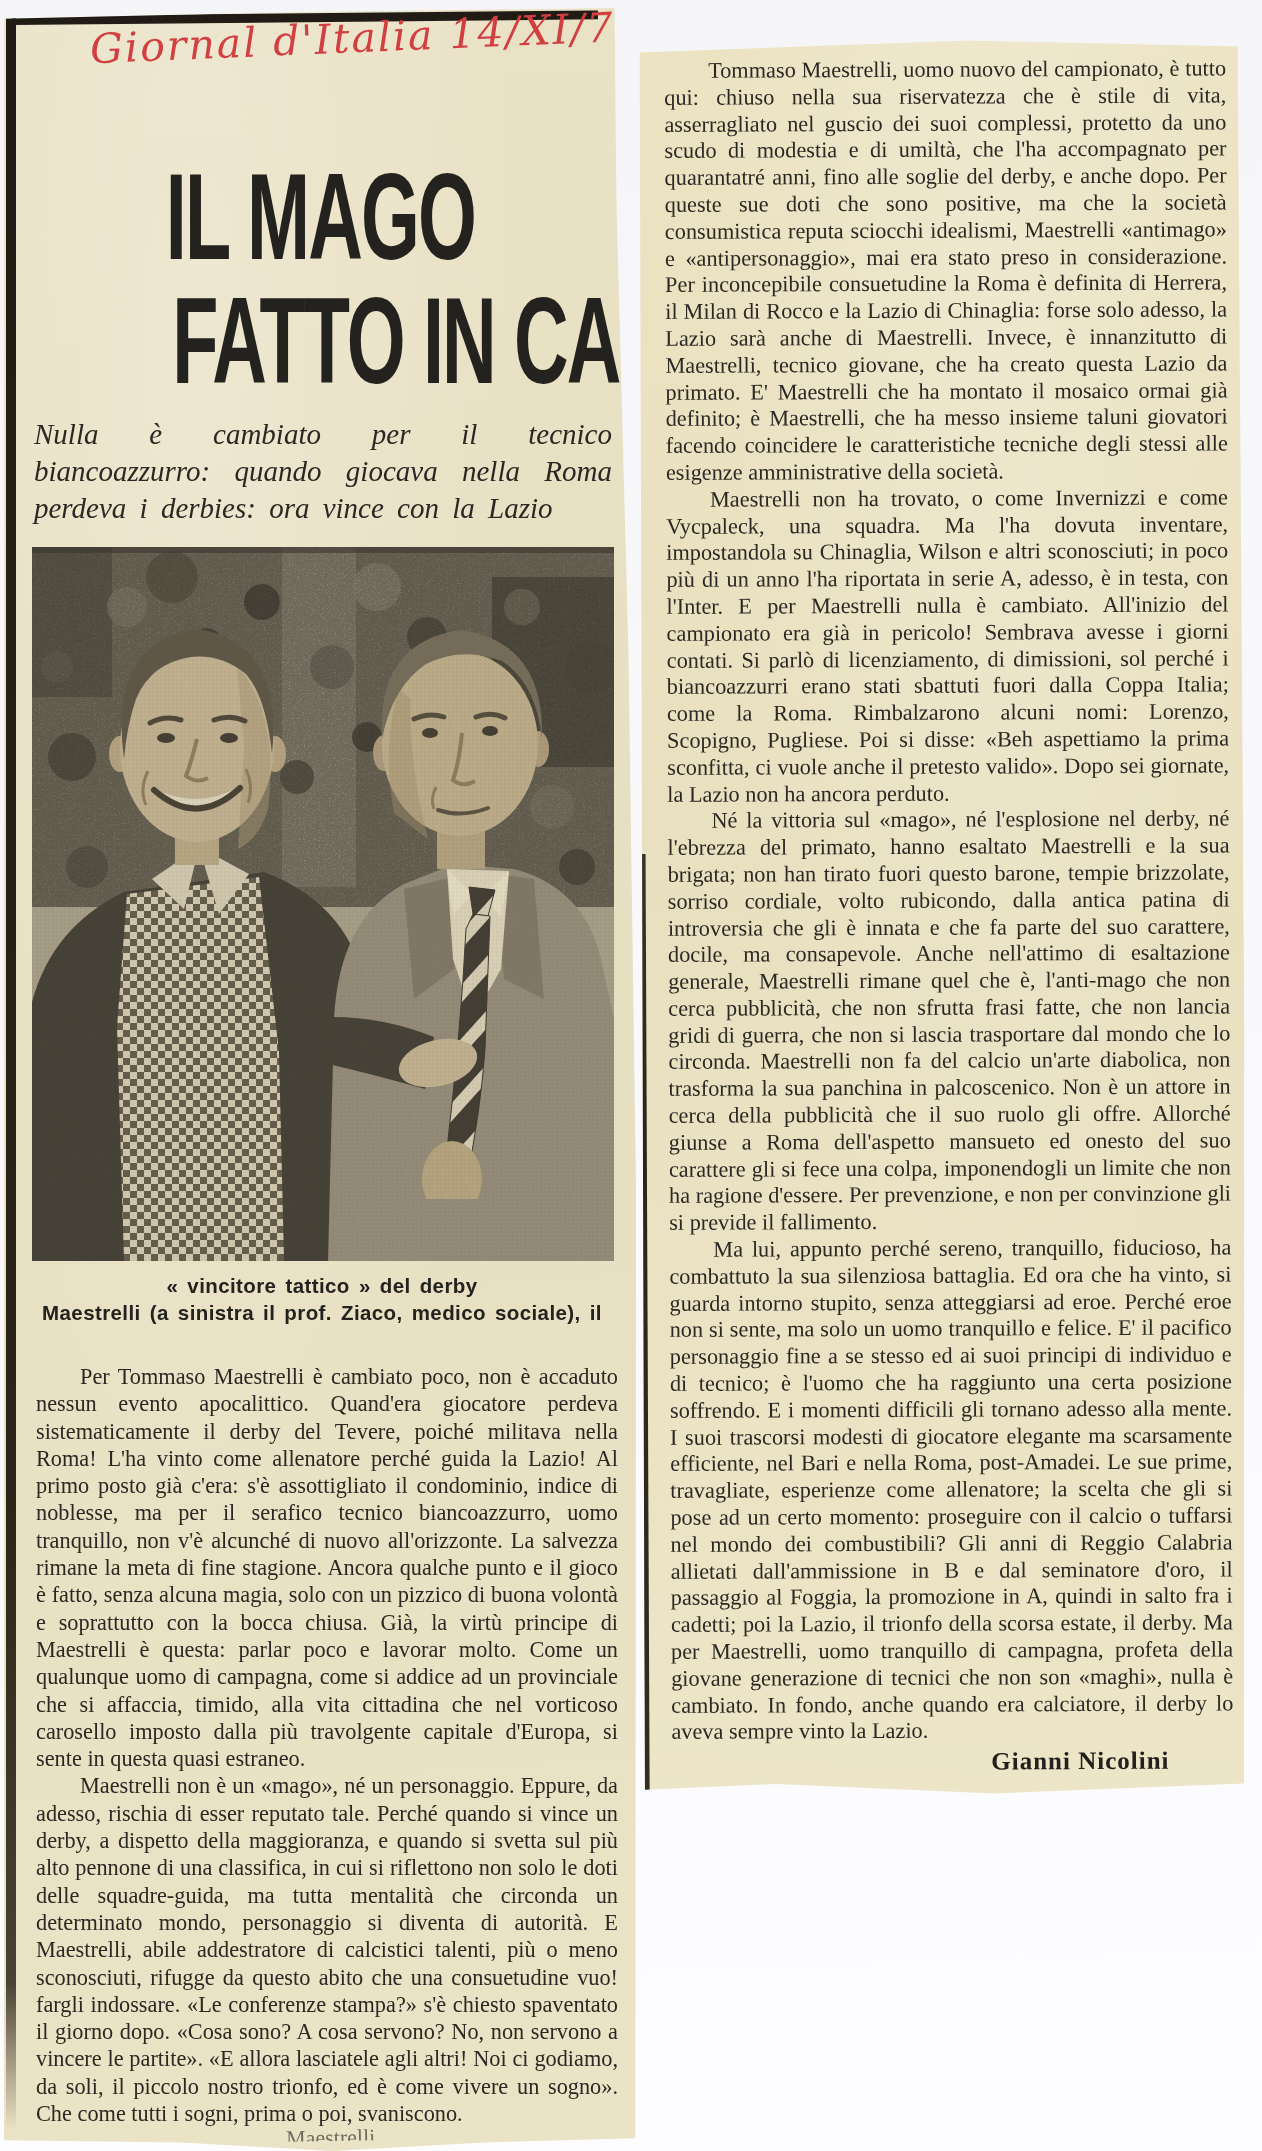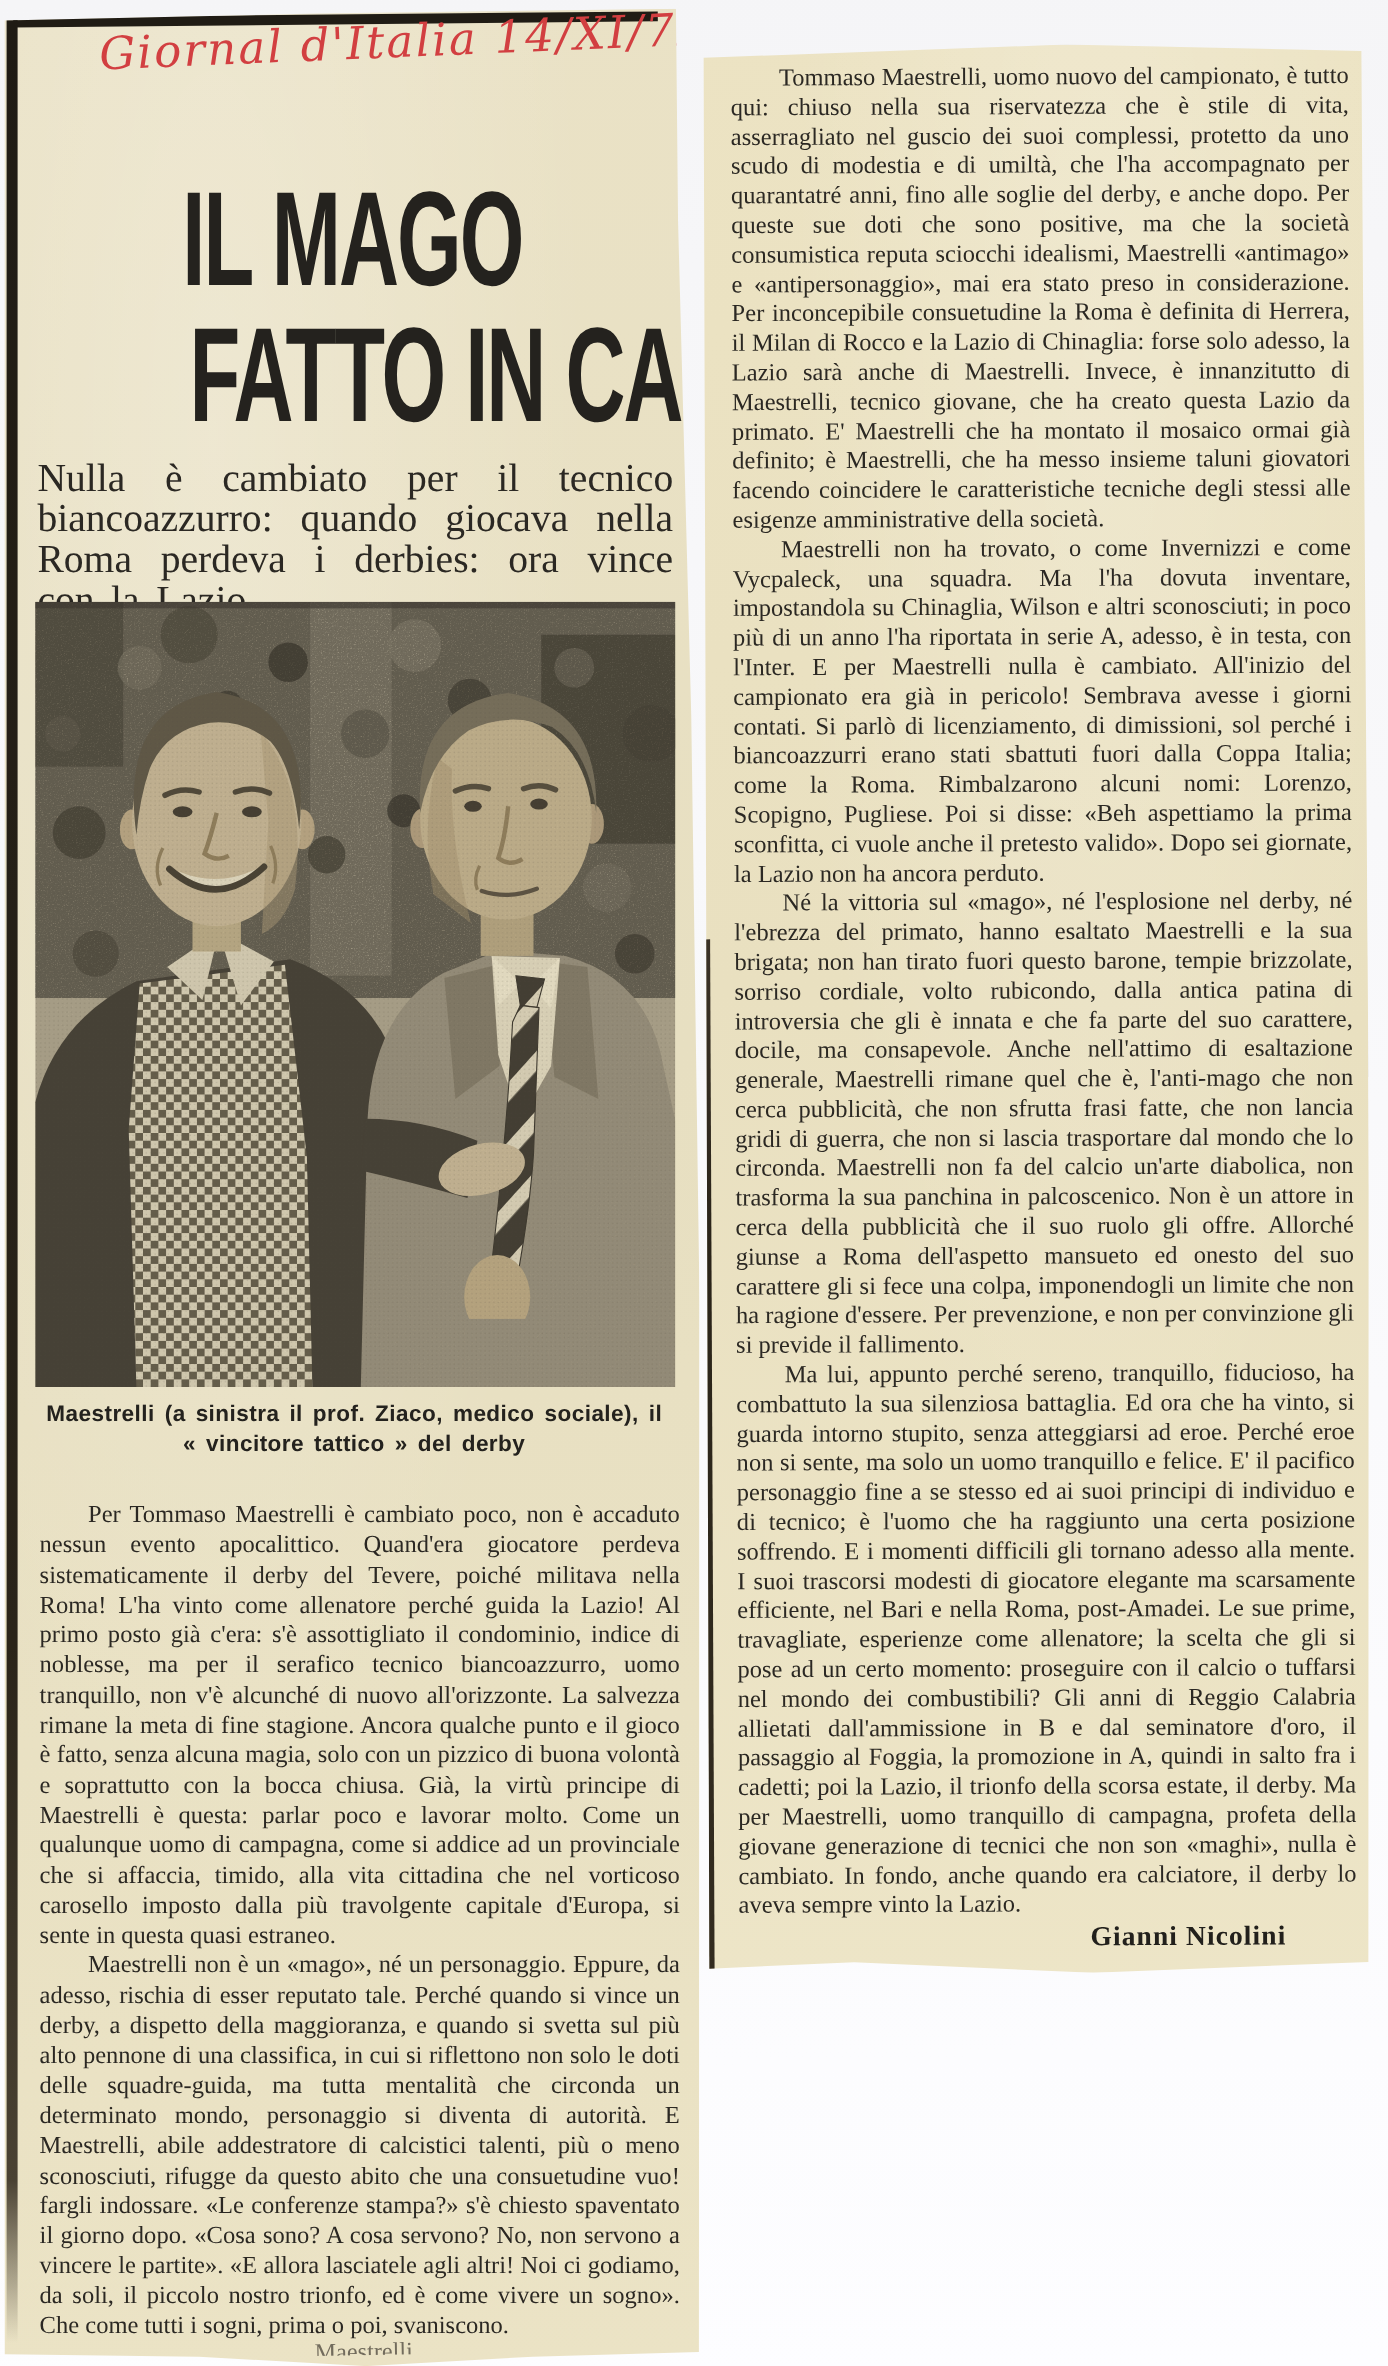--- a/index.html
+++ b/index.html
@@ -52,21 +52,21 @@
   }
   .headline{position:absolute;left:0;width:632px;text-align:center;
     font-family:"Liberation Sans",sans-serif;font-weight:700;color:#24221e;
     line-height:1;white-space:nowrap;}
   .headline>span{display:inline-block;transform:scaleX(0.62);transform-origin:50% 50%;
     font-size:122px;letter-spacing:-3px;}
   #headline1{top:148px;}
   #headline2{top:272px;}
   .subtitle{
     position:absolute;left:30px;top:408px;width:578px;
-    font-size:36px;line-height:37px;color:#2b2823;
+    font-style:italic;font-size:29px;line-height:37px;color:#2b2823;
     text-align:justify;word-spacing:6px;
   }
   .photo-frame{position:absolute;left:28px;top:539px;width:582px;height:714px;overflow:hidden;
     filter:sepia(.12) contrast(.96) brightness(1.02);}
   .caption{
     position:absolute;left:28px;top:1264px;width:580px;text-align:center;
     font-family:"Liberation Sans",sans-serif;font-weight:bold;
     font-size:20.5px;line-height:27px;color:#24221e;letter-spacing:.4px;word-spacing:3px;
   }
   .bodytext{position:absolute;color:#2b2823;text-align:justify;}
@@ -202,22 +202,22 @@
         <rect x="390" y="652" width="74" height="62" fill="#8e8676"></rect>
 
         <rect width="582" height="714" fill="url(#dots)" opacity=".16"></rect>
         <rect width="582" height="714" filter="url(#noise)" opacity=".10"></rect>
         <rect width="582" height="714" fill="#e6dcb6" opacity=".12"></rect>
         <rect x="0" y="0" width="582" height="6" fill="#35302a" opacity=".6"></rect>
       </svg>
     </div>
 
     <div class="caption">
+      <div>« vincitore tattico » del derby</div>
       <div>Maestrelli (a sinistra il prof. Ziaco, medico sociale), il</div>
-      <div>« vincitore tattico » del derby</div>
     </div>
 
     <div class="bodytext" id="body-left">
       <p>Per Tommaso Maestrelli è cambiato poco, non è accaduto nessun evento apocalittico. Quand'era giocatore perdeva sistematicamente il derby del Tevere, poiché militava nella Roma! L'ha vinto come allenatore perché guida la Lazio! Al primo posto già c'era: s'è assottigliato il condominio, indice di noblesse, ma per il serafico tecnico biancoazzurro, uomo tranquillo, non v'è alcunché di nuovo all'orizzonte. La salvezza rimane la meta di fine stagione. Ancora qualche punto e il gioco è fatto, senza alcuna magia, solo con un pizzico di buona volontà e soprattutto con la bocca chiusa. Già, la virtù principe di Maestrelli è questa: parlar poco e lavorar molto. Come un qualunque uomo di campagna, come si addice ad un provinciale che si affaccia, timido, alla vita cittadina che nel vorticoso carosello imposto dalla più travolgente capitale d'Europa, si sente in questa quasi estraneo.</p>
       <p>Maestrelli non è un «mago», né un personaggio. Eppure, da adesso, rischia di esser reputato tale. Perché quando si vince un derby, a dispetto della maggioranza, e quando si svetta sul più alto pennone di una classifica, in cui si riflettono non solo le doti delle squadre-guida, ma tutta mentalità che circonda un determinato mondo, personaggio si diventa di autorità. E Maestrelli, abile addestratore di calcistici talenti, più o meno sconosciuti, rifugge da questo abito che una consuetudine vuo! fargli indossare. «Le conferenze stampa?» s'è chiesto spaventato il giorno dopo. «Cosa sono? A cosa servono? No, non servono a vincere le partite». «E allora lasciatele agli altri! Noi ci godiamo, da soli, il piccolo nostro trionfo, ed è come vivere un sogno». Che come tutti i sogni, prima o poi, svaniscono.</p>
     </div>
 
     <div class="torn-fragment">Maestrelli</div>
   </div>
 

